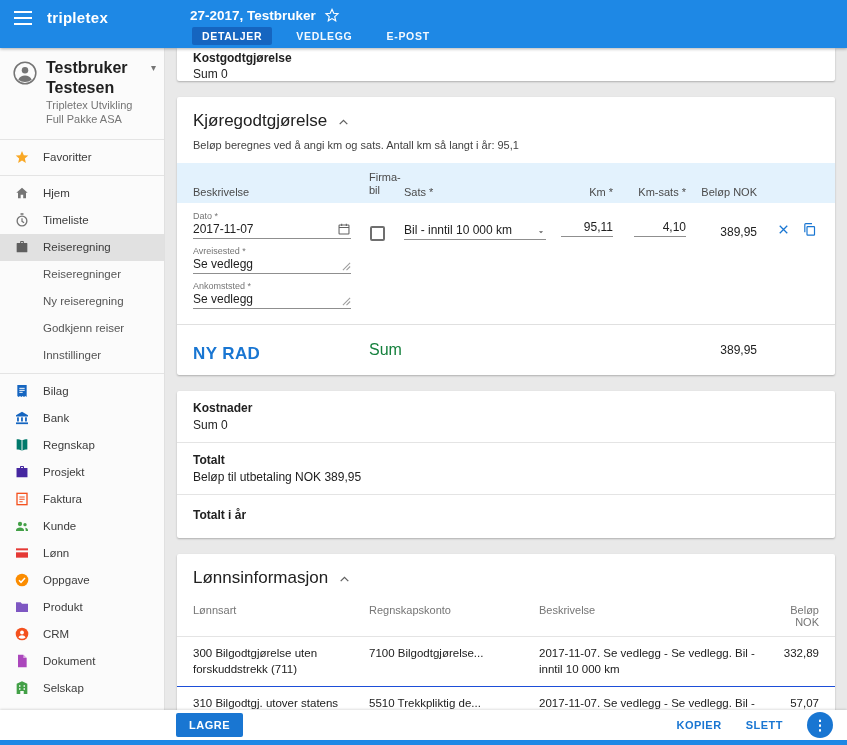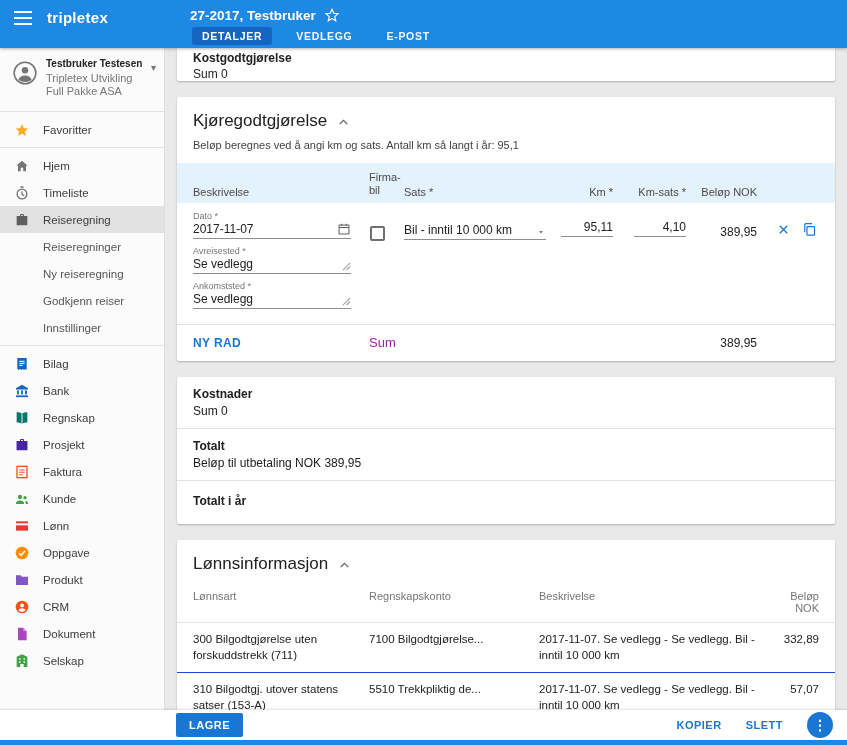--- a/index.html
+++ b/index.html
@@ -32,21 +32,21 @@
   .tab.active { background: #1565c0; color: #fff; }
 
   
   .sidebar {
     position: absolute; top: 48px; left: 0; width: 165px; bottom: 35px;
     background: #fbfbfb; border-right: 1px solid #e0e0e0; overflow: hidden; z-index: 10;
   }
   .user-block { display: flex; padding: 10px 8px 8px 12px; gap: 8px; cursor: pointer; align-items: flex-start; }
   .avatar { flex: 0 0 26px; color: #757575; padding-top: 2px; }
   .user-text { flex: 1; min-width: 0; }
-  .user-name { font-size: 10px; font-weight: bold; color: #212121; line-height: 1.25; }
+  .user-name { font-size: 16px; font-weight: bold; color: #212121; line-height: 1.25; }
   .user-org  { font-size: 11px; color: #757575; line-height: 1.25; margin-top: 1px; }
   .user-caret { color: #757575; font-size: 10px; padding-top: 4px; }
   .sb-divider { border-top: 1px solid #e4e4e4; margin: 4px 0; }
   .nav-item { display: flex; align-items: center; height: 27px; padding: 0 8px 0 14px; gap: 13px; cursor: pointer; }
   .nav-item.selected { background: #e1e1e1; }
   .nav-icon { flex: 0 0 16px; display: inline-flex; align-items: center; }
   .nav-label { font-size: 11.5px; color: #3c3c3c; white-space: nowrap; }
   .nav-sub { display: flex; align-items: center; height: 27px; padding-left: 43px; cursor: pointer; }
   .nav-sub .nav-label { color: #555; }
   .ic-star { color: #f9a825; } .ic-home { color: #757575; } .ic-stopwatch { color: #757575; }
@@ -88,22 +88,22 @@
   .select { display: flex; align-items: flex-end; justify-content: space-between;
             border-bottom: 1px solid #8f8f8f; padding-bottom: 2px; margin-top: 12px; width: 142px;
             font-size: 12px; cursor: pointer; min-height: 17px; }
   .inp { border-bottom: 1px solid #8f8f8f; padding-bottom: 2px; margin-top: 9px; width: 52px;
          font-size: 12px; text-align: right; margin-left: auto; cursor: text; }
   .belop-static { font-size: 12px; text-align: right; margin-top: 14px; }
   .row-actions { display: flex; justify-content: flex-end; gap: 11px; margin-top: 11px; color: #1976d2; padding-right: 2px; }
   .icon-btn { display: inline-flex; cursor: pointer; }
 
   .ktable-foot { border-top: 1px solid #e0e0e0; padding: 10px 16px 11px; align-items: center; }
-  .nyrad { color: #1976d2; font-size: 12px; font-weight: bold; letter-spacing: .4px; cursor: pointer; }
-  .sum-label { grid-column: 2 / 4; font-size: 13px; color: #a21caf; padding-left: 8px; }
+  .nyrad { color: #1976d2; font-size: 17px; font-weight: bold; letter-spacing: .4px; cursor: pointer; margin-top: 9px; }
+  .sum-label { grid-column: 2 / 4; font-size: 16px; color: #15803d; padding-left: 8px; }
   .sum-value { grid-column: 6; font-size: 12px; text-align: right; }
 
   .t-section { padding: 10px 16px; }
   .t-section + .t-section { border-top: 1px solid #e4e4e4; }
   .t-title { font-size: 12px; font-weight: bold; margin-bottom: 3px; }
   .t-sub { font-size: 12px; }
   .t-only { padding: 13px 16px; }
 
   .lgrid { display: grid; grid-template-columns: 176px 170px 240px 1fr; }
   .l-head { font-size: 11px; color: #757575; padding: 16px 16px 8px; border-bottom: 1px solid #e4e4e4; }

